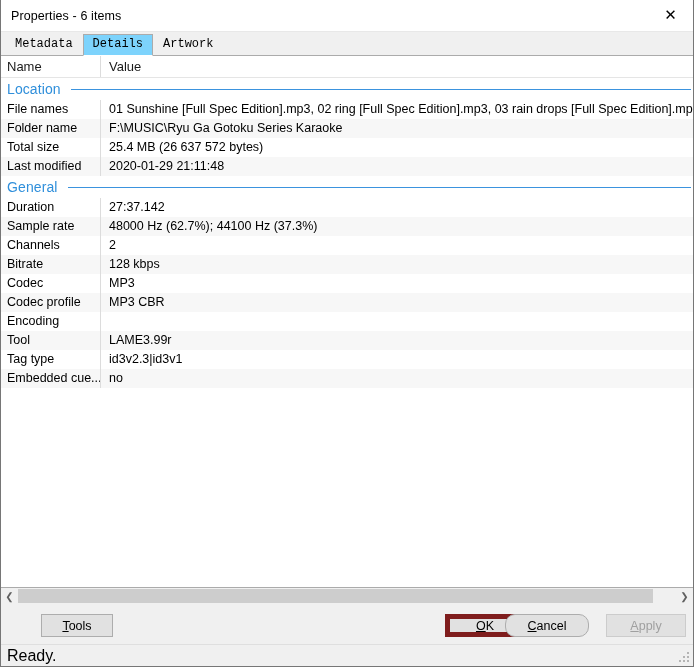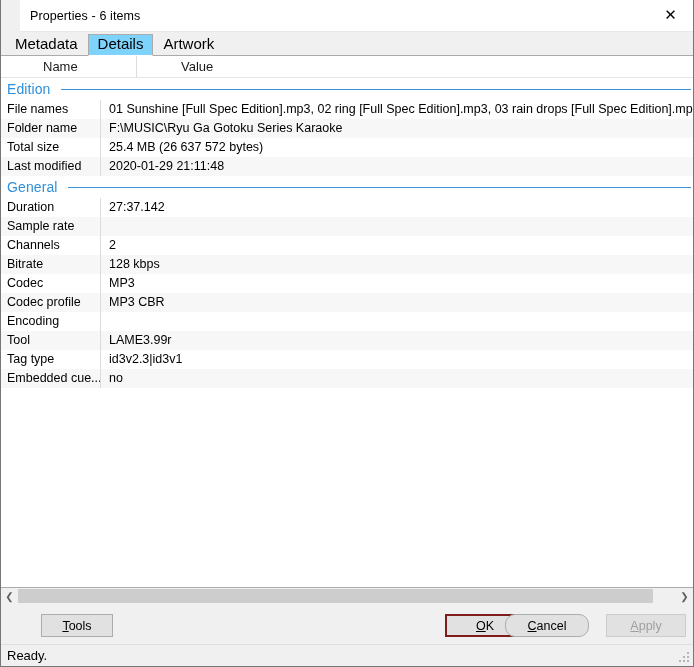--- a/index.html
+++ b/index.html
@@ -28,21 +28,20 @@
 
   
   .titlebar {
     height: 31px;
     min-height: 31px;
     background: #ffffff;
     border-bottom: 1px solid #e8e8e8;
     display: flex;
     align-items: center;
     position: relative;
-    margin-left: 19px;
   }
   .titlebar-text {
     font-size: 12.5px;
     color: #000000;
     padding-left: 10px;
     white-space: nowrap;
     letter-spacing: 0.1px;
   }
   .close-button {
     position: absolute;
@@ -68,30 +67,31 @@
     height: 23px;
     min-height: 23px;
     background: #f0f0f0;
     display: flex;
     align-items: flex-end;
     padding-left: 4px;
     position: relative;
     box-sizing: border-box;
   }
   .tab {
-    font-size: 15px;
+    font-size: 12px;
     color: #000000;
     padding: 3px 9px 4px 9px;
     line-height: 14px;
     white-space: nowrap;
     cursor: default;
     position: relative;
     box-sizing: border-box;
     border: 1px solid transparent;
     border-bottom: none;
+    font-family: Liberation Mono, monospace;
   }
   .tab.hover {
     background: #cce8f4;
   }
   .tab.selected {
     background: #7dd3fc;
     border: 1px solid #ababab;
     border-bottom: 1px solid #ffffff;
     padding-top: 2px;
     margin-bottom: -1px;
@@ -122,21 +122,20 @@
   }
   .colheader .ch {
     font-size: 13px;
     color: #1a1a1a;
     padding-left: 6px;
     display: flex;
     align-items: center;
     box-sizing: border-box;
     height: 100%;
     cursor: default;
-    margin-left: 36px;
   }
   .colheader .ch-name {
     width: 100px;
     border-right: 1px solid #dcdcdc;
   }
   .colheader .ch-value {
     flex: 1;
     padding-left: 8px;
   }
 
@@ -264,21 +263,21 @@
     font-size: 12.5px;
     color: #000000;
     display: flex;
     align-items: center;
     justify-content: center;
     cursor: default;
     font-family: "Liberation Sans", sans-serif;
     padding: 0;
   }
   .btn.default {
-    border: 2px solid #7f1d1d;
+    border: 5px solid #7f1d1d;
     background: #e1e1e1;
     align-items: center;
   }
   .btn.disabled {
     color: #a0a0a0;
     background: #e1e1e1;
     border-color: #cccccc;
   }
   .btn-tools  { left: 8px;   width: 72px; margin-left: 32px; }
   .btn-ok     { left: 444px; width: 80px; }
@@ -291,21 +290,21 @@
     height: 22px;
     min-height: 22px;
     background: #f0f0f0;
     border-top: 1px solid #dfdfdf;
     display: flex;
     align-items: center;
     position: relative;
     box-sizing: border-box;
   }
   .status-text {
-    font-size: 13px;
+    font-size: 16px;
     color: #000000;
     padding-left: 6px;
     white-space: nowrap;
   }
   .grip {
     position: absolute;
     right: 3px;
     bottom: 3px;
     width: 11px;
     height: 11px;
@@ -338,21 +337,21 @@
 
   <div class="listwrap">
 
     <div class="colheader">
       <div class="ch ch-name">Name</div>
       <div class="ch ch-value">Value</div>
     </div>
 
     <div class="rows" id="rows">
         <div class="section">
-          <div class="section-label">Edition</div>
+          <div class="section-label">Location</div>
           <div class="section-rule"></div>
         </div>
         <div class="row odd">
           <div class="cell-name">File names</div>
           <div class="cell-value">01 Sunshine [Full Spec Edition].mp3, 02 ring [Full Spec Edition].mp3, 03 rain drops [Full Spec Edition].mp3 ,</div>
         </div>
         <div class="row even">
           <div class="cell-name">Folder name</div>
           <div class="cell-value">F:\MUSIC\Ryu Ga Gotoku Series Karaoke</div>
         </div>
@@ -367,20 +366,21 @@
         <div class="section">
           <div class="section-label">General</div>
           <div class="section-rule"></div>
         </div>
         <div class="row odd">
           <div class="cell-name">Duration</div>
           <div class="cell-value">27:37.142</div>
         </div>
         <div class="row even">
           <div class="cell-name">Sample rate</div>
+          <div class="cell-value">48000 Hz (62.7%); 44100 Hz (37.3%)</div>
         </div>
         <div class="row odd">
           <div class="cell-name">Channels</div>
           <div class="cell-value">2</div>
         </div>
         <div class="row even">
           <div class="cell-name">Bitrate</div>
           <div class="cell-value">128 kbps</div>
         </div>
         <div class="row odd">

